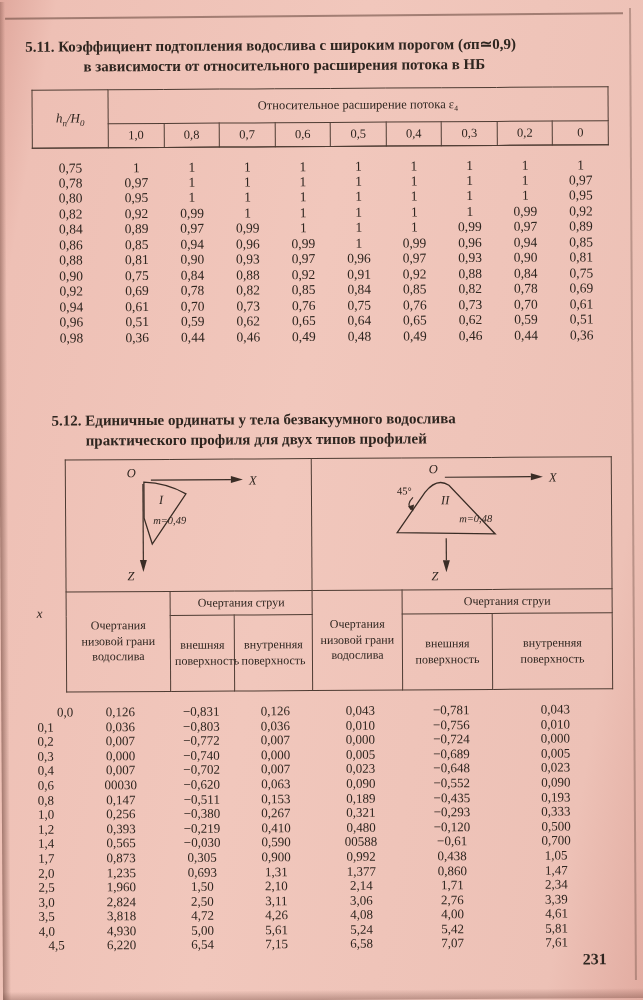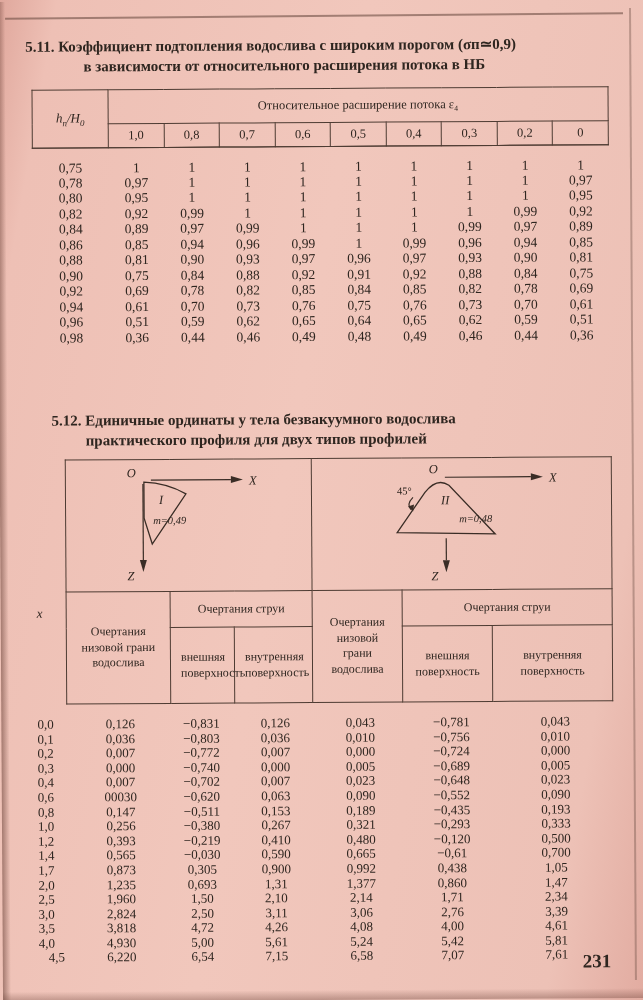--- a/index.html
+++ b/index.html
@@ -29,38 +29,38 @@
   #table1 .corner { font-style:italic; font-size:13px;margin-left:20px; }
   #table1 .span-h { height:34px; }
   #t1-col-row th { height:24px; }
   #t1-body td { text-align:center; font-size:13.5px; height:15.5px; line-height:1; padding:0; }
   #t1-body tr:first-child td { padding-top:13px; }
   sub { font-size:9px; }
 
   
   #t2-wrap { position:absolute; top:458px; left:30px; width:582px; }
   #t2-head { margin-left:35px; width:546px; border-collapse:collapse; table-layout:fixed; }
-  #t2-head th, #t2-head td { border:1px solid #4e3c33; font-weight:normal; font-size:12px; text-align:center; vertical-align:middle; line-height:1.3; padding:10px; }
+  #t2-head th, #t2-head td { border:1px solid #4e3c33; font-weight:normal; font-size:12px; text-align:center; vertical-align:middle; line-height:1.3; padding:4px; }
   .diag-cell { height:126px; padding:0 !important; vertical-align:top !important; }
   .jet-h { height:22px; }
   .sub-h { height:76px; }
   #x-label { position:absolute; left:6px; top:146px; font-style:italic; font-size:13px; }
   #t2-body { margin-top:12px; margin-left:0; width:582px; border-collapse:collapse; table-layout:fixed; }
   #t2-body td { text-align:center; font-size:13px; height:14.6px; line-height:1; padding:0; }
   #t2-body td.first-col { text-align:left; padding-left:6px; }
 
   
   .ax { stroke:#3a2d26; stroke-width:1.2; fill:none; }
   .ah { fill:#3a2d26; stroke:none; }
   .shape { fill:none; stroke:#3a2d26; stroke-width:1.3; }
   svg .lbl { font-family:"Liberation Serif", serif; font-size:12.5px; fill:#2f2620; }
   svg .it { font-style:italic; }
   svg .sm { font-size:10.5px; }
 
-  #page-num { position:absolute; top:952px; left:580px; font-weight:bold; font-size:19px; }
+  #page-num { position:absolute; top:952px; left:580px; font-weight:bold; font-size:16px; }
 </style>
 </head>
 <body>
 
 <div class="content">
 
   <div class="edge-top"></div>
   <div class="edge-right"></div>
   <div class="edge-left"></div>
   <div class="edge-bottom"></div>
@@ -310,21 +310,21 @@
         <col style="width:42px">
           <col style="width:94px">
           <col style="width:68px">
           <col style="width:80px">
         <col style="width:90px">
           <col style="width:92px">
           <col style="width:116px">
       </colgroup>
       <tbody id="t2-body">
           <tr>
-            <td class="first-col" style="text-align: left; margin-left: 43px;">0,0</td>
+            <td class="first-col" style="text-align: right; margin-left: 43px;">0,0</td>
             <td>0,126</td>
             <td>−0,831</td>
             <td>0,126</td>
             <td>0,043</td>
             <td>−0,781</td>
             <td>0,043</td>
           </tr>
           <tr>
             <td class="first-col" style="text-align: left;">0,1</td>
             <td>0,036</td>
@@ -395,21 +395,21 @@
             <td>0,410</td>
             <td>0,480</td>
             <td>−0,120</td>
             <td>0,500</td>
           </tr>
           <tr>
             <td class="first-col" style="text-align: left;">1,4</td>
             <td>0,565</td>
             <td>−0,030</td>
             <td>0,590</td>
-            <td>0,665</td>
+            <td>00588</td>
             <td>−0,61</td>
             <td>0,700</td>
           </tr>
           <tr>
             <td class="first-col" style="text-align: left;">1,7</td>
             <td>0,873</td>
             <td>0,305</td>
             <td>0,900</td>
             <td>0,992</td>
             <td>0,438</td>

